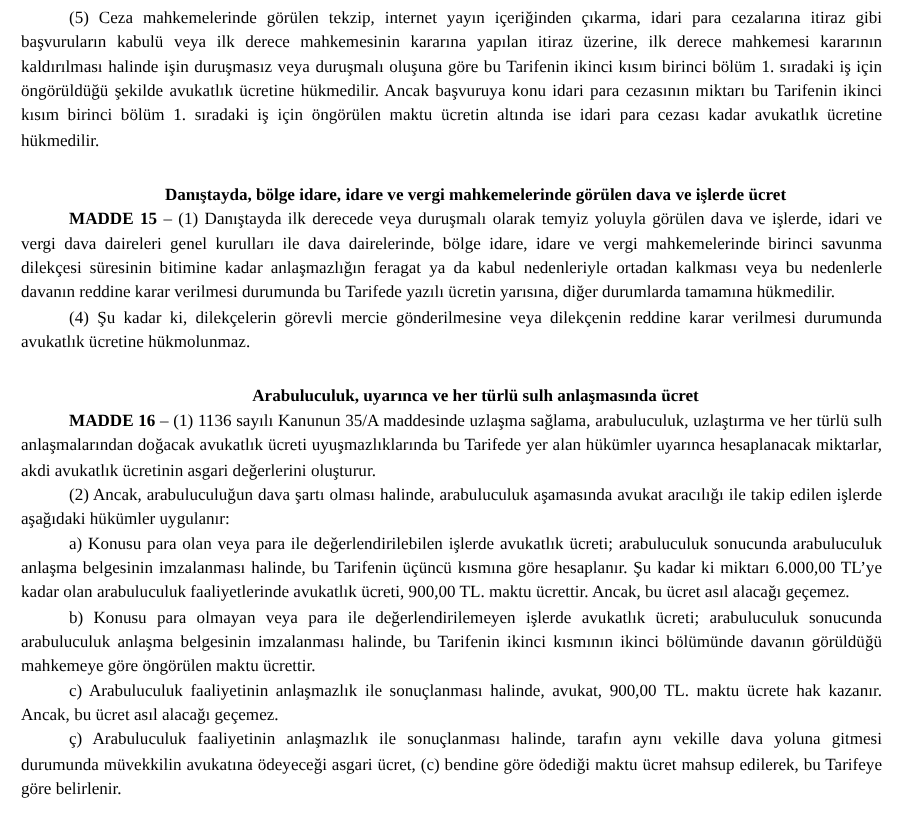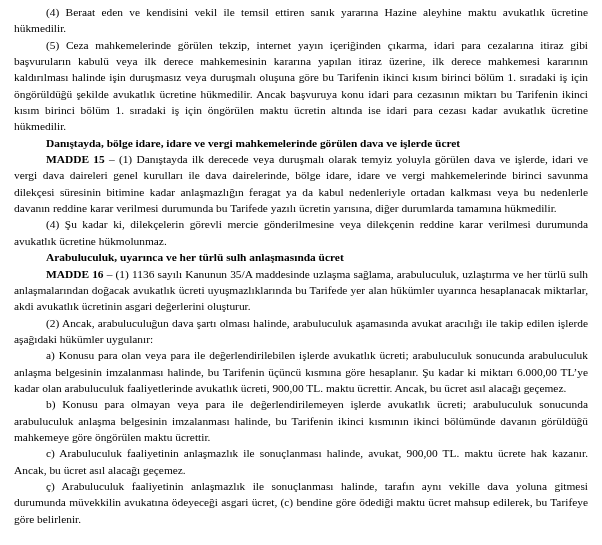--- a/index.html
+++ b/index.html
@@ -29,36 +29,36 @@
     line-height: 16.35px;
     text-align: justify;
     text-justify: inter-word;
     text-indent: 32px;
     hyphens: none;
     word-spacing: 0px;
   }
   .heading {
     font-weight: bold;
     text-indent: 32px;
-    text-align: left;
+    text-align: center;
+    margin-top: 20px;
   }
   .art {
     font-weight: bold;
     font-family: Liberation Serif, serif;
   }
   .dash {
     font-weight: normal;
   }
 </style>
 </head>
 <body>
 
 <div class="page">
 
-  <p>(4) Beraat eden ve kendisini vekil ile temsil ettiren sanık yararına Hazine aleyhine maktu avukatlık ücretine hükmedilir.</p>
 
   <p>(5) Ceza mahkemelerinde görülen tekzip, internet yayın içeriğinden çıkarma, idari para cezalarına itiraz gibi başvuruların kabulü veya ilk derece mahkemesinin kararına yapılan itiraz üzerine, ilk derece mahkemesi kararının kaldırılması halinde işin duruşmasız veya duruşmalı oluşuna göre bu Tarifenin ikinci kısım birinci bölüm 1. sıradaki iş için öngörüldüğü şekilde avukatlık ücretine hükmedilir. Ancak başvuruya konu idari para cezasının miktarı bu Tarifenin ikinci kısım birinci bölüm 1. sıradaki iş için öngörülen maktu ücretin altında ise idari para cezası kadar avukatlık ücretine hükmedilir.</p>
 
   <p class="heading">Danıştayda, bölge idare, idare ve vergi mahkemelerinde görülen dava ve işlerde ücret</p>
 
   <p><span class="art">MADDE 15</span><span class="dash"> – </span><span>(1) Danıştayda ilk derecede veya duruşmalı olarak temyiz yoluyla görülen dava ve işlerde, idari ve vergi dava daireleri genel kurulları ile dava dairelerinde, bölge idare, idare ve vergi mahkemelerinde birinci savunma dilekçesi süresinin bitimine kadar anlaşmazlığın feragat ya da kabul nedenleriyle ortadan kalkması veya bu nedenlerle davanın reddine karar verilmesi durumunda bu Tarifede yazılı ücretin yarısına, diğer durumlarda tamamına hükmedilir.</span></p>
 
   <p>(4) Şu kadar ki, dilekçelerin görevli mercie gönderilmesine veya dilekçenin reddine karar verilmesi durumunda avukatlık ücretine hükmolunmaz.</p>
 
   <p class="heading">Arabuluculuk, uyarınca ve her türlü sulh anlaşmasında ücret</p>

